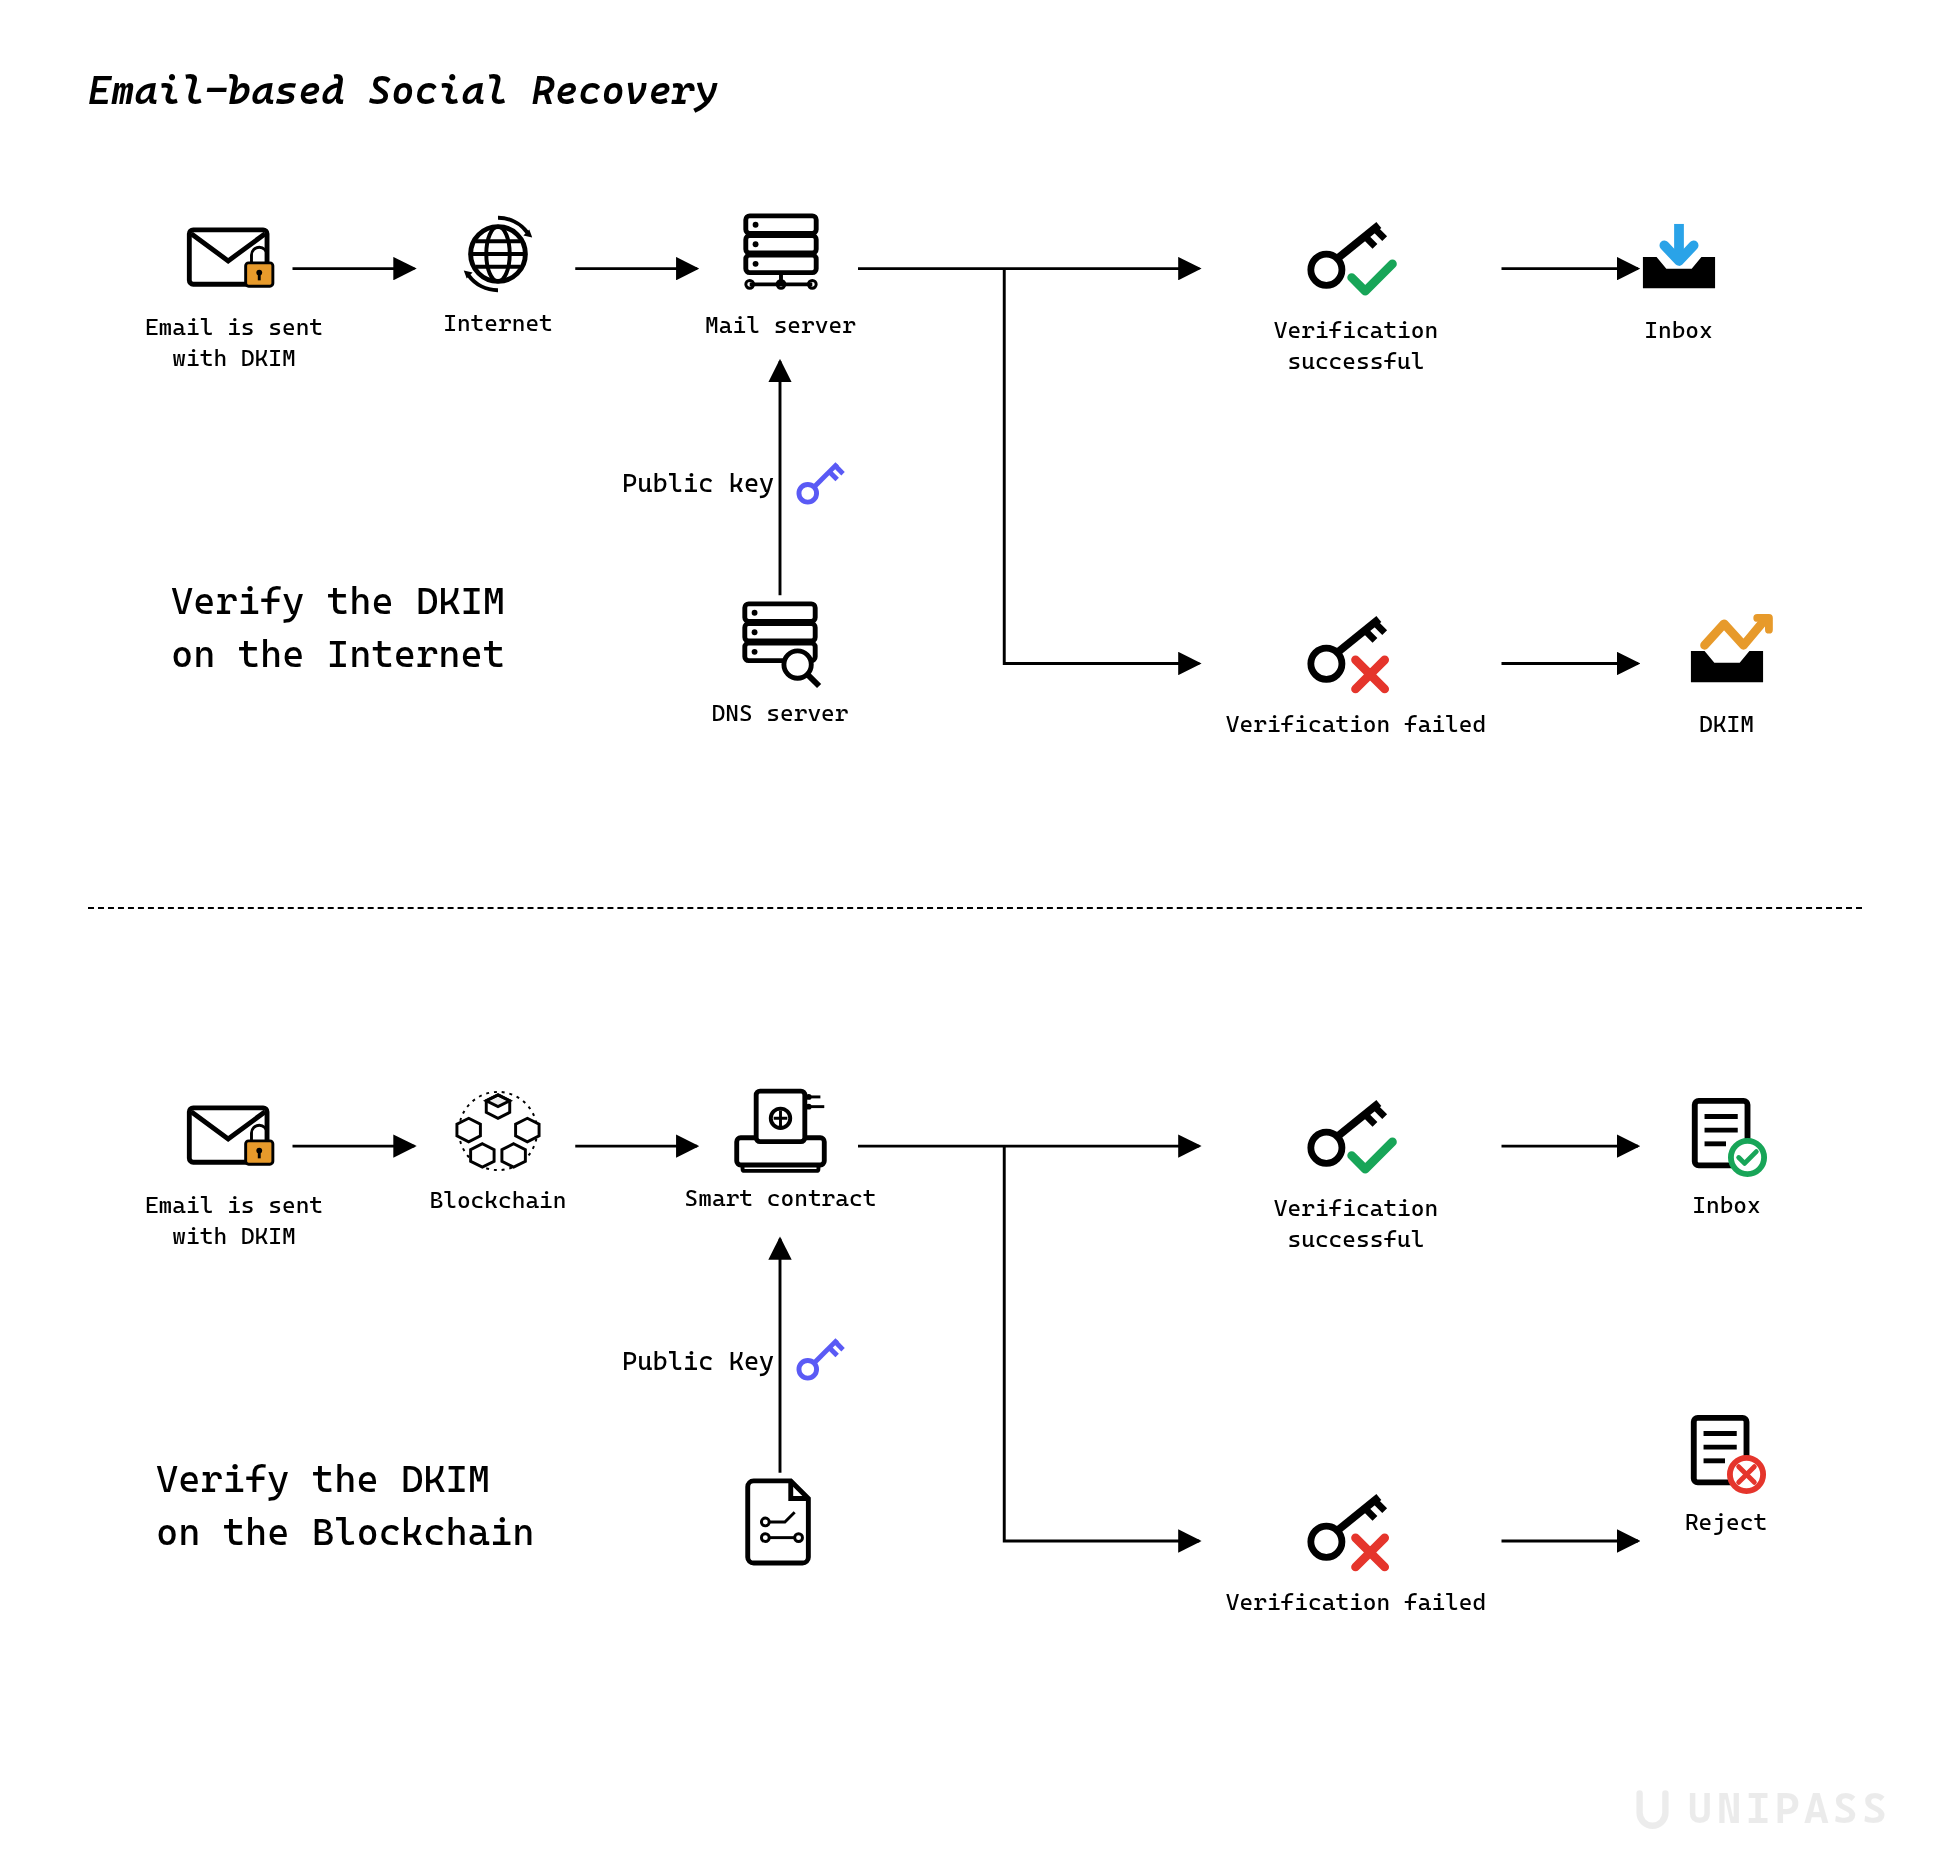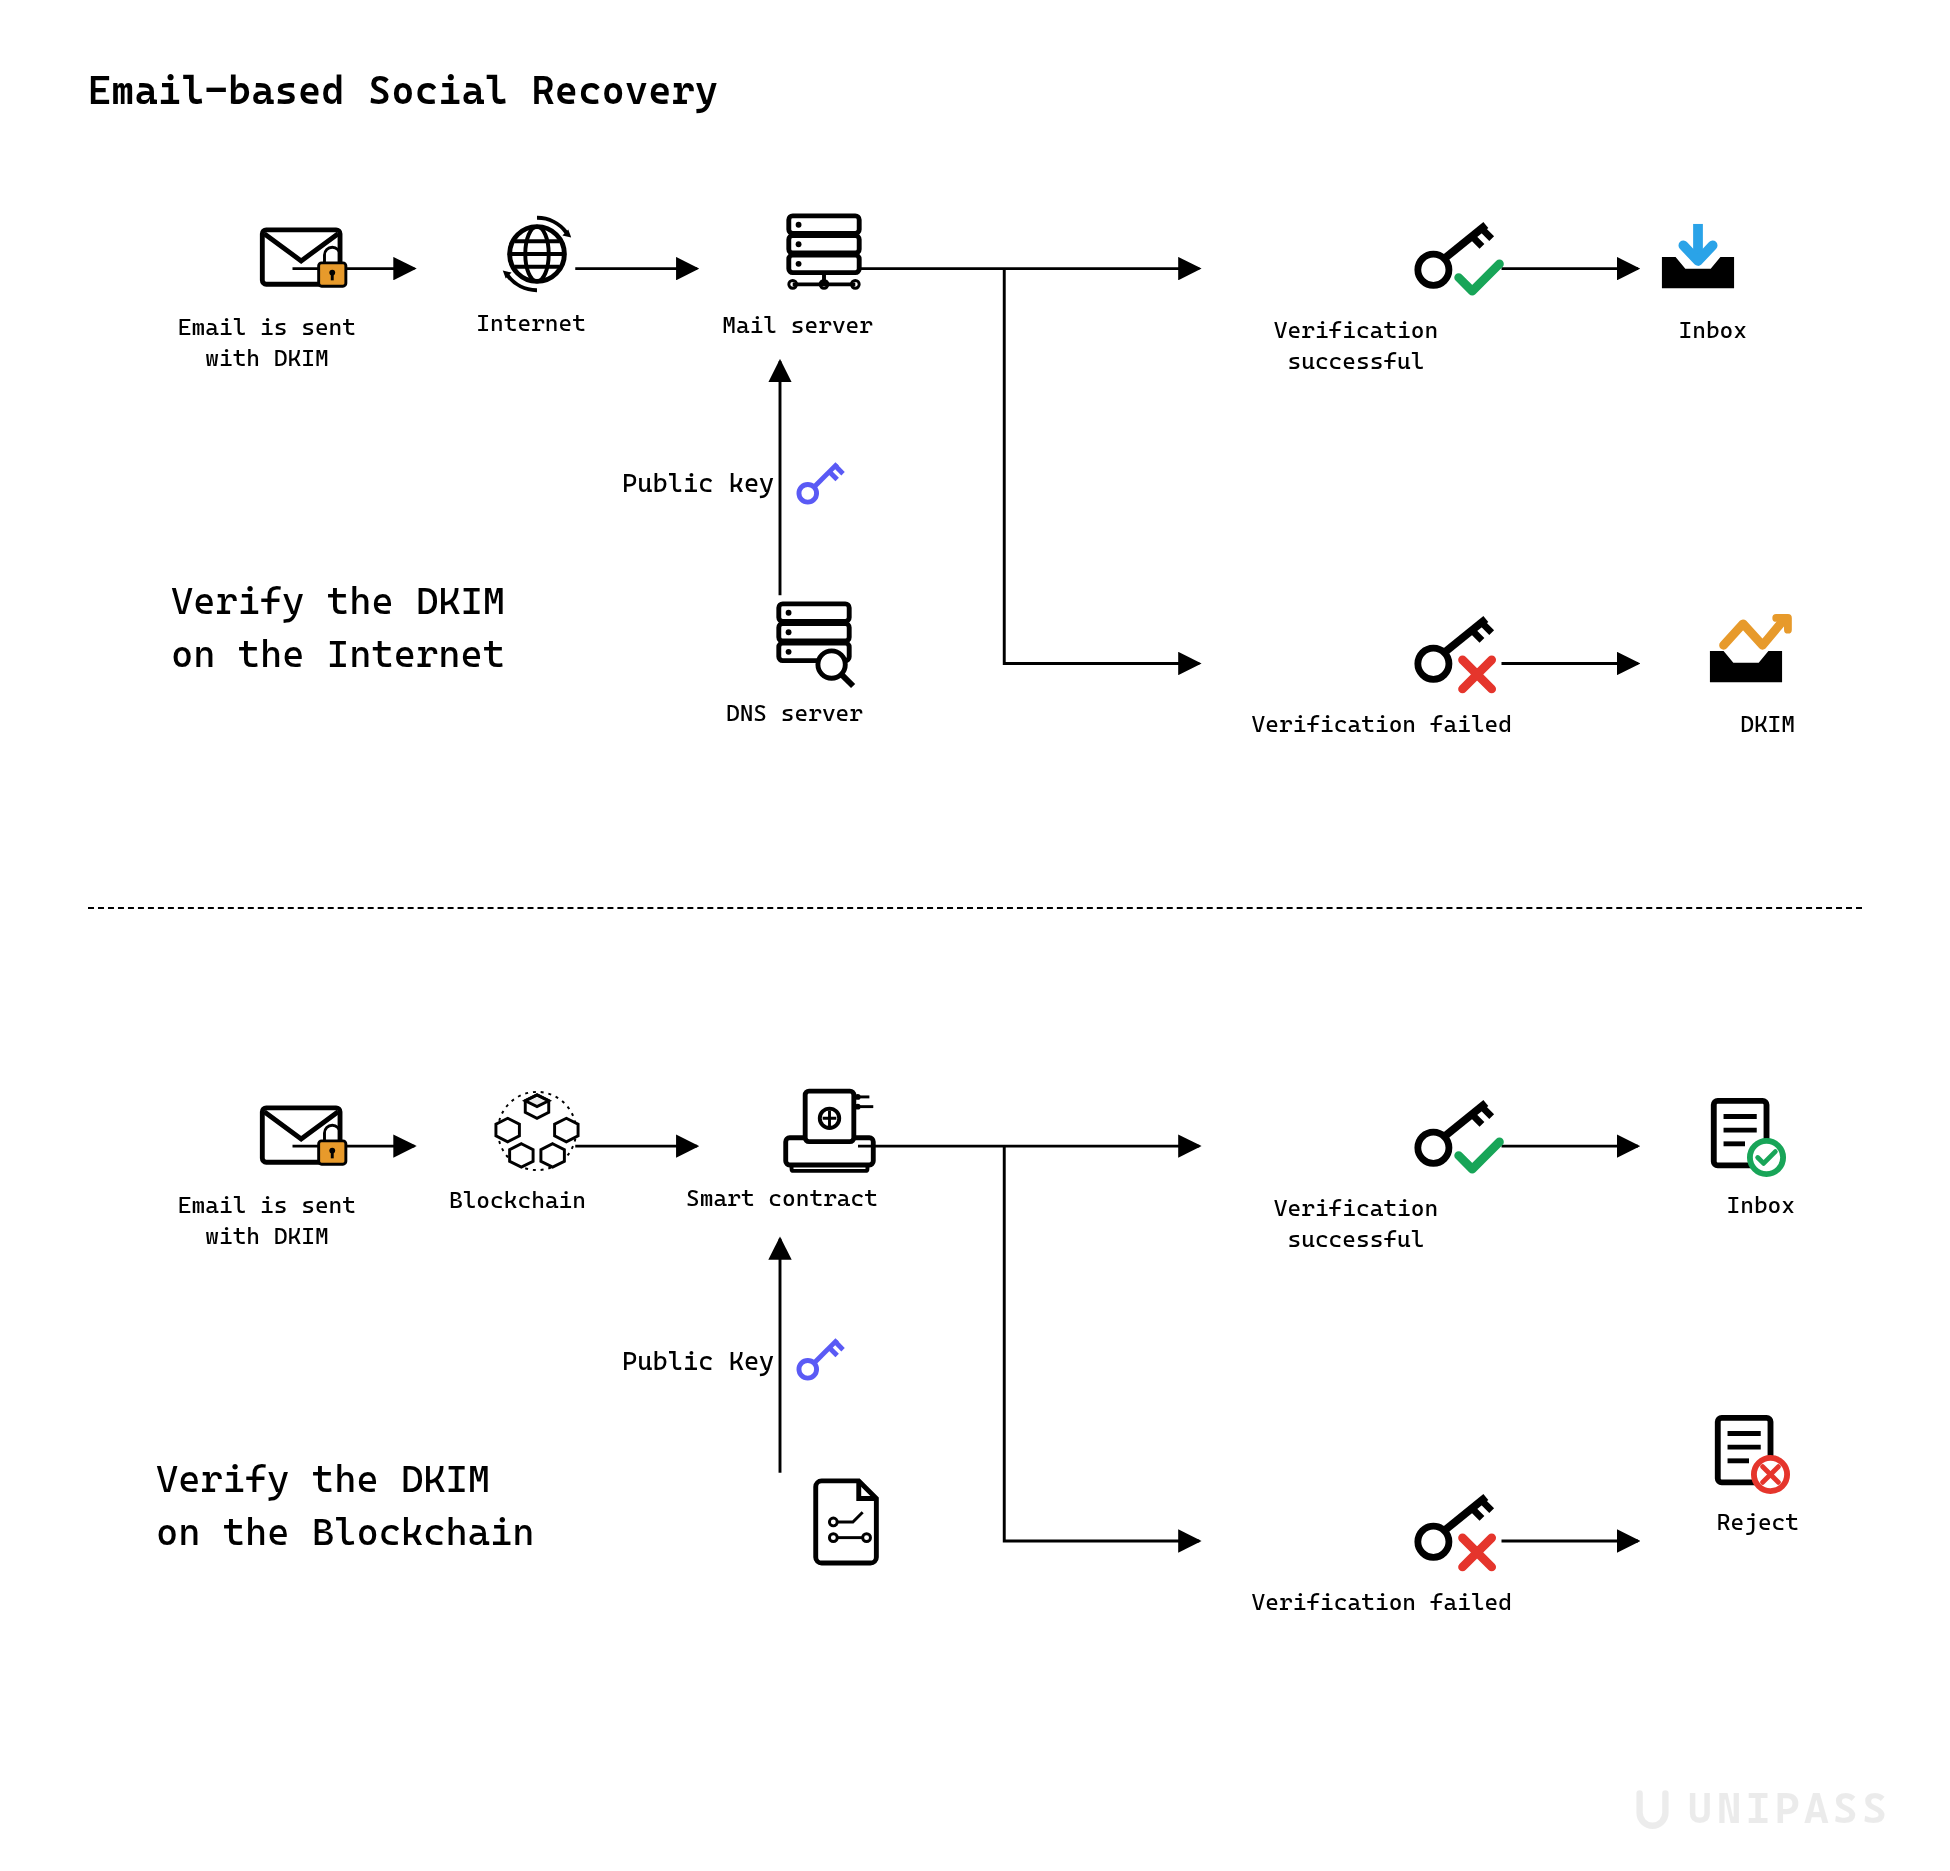--- a/index.html
+++ b/index.html
@@ -11,26 +11,27 @@
     position: relative;
     overflow: hidden;
   }
   .title {
     position: absolute;
     top: 68px;
     left: 88px;
     font-size: 39px;
     font-weight: 600;
     letter-spacing: 0.5px;
+    font-style: italic;
   }
   .node {
     position: absolute;
     display: flex;
     flex-direction: column;
-    align-items: flex-end;
+    align-items: center;
     gap: 13.7px;
     text-align: center;
   }
   .node .icon {
     width: 98px;
     height: 78px;
     display: flex;
     align-items: center;
     justify-content: center;
   }

